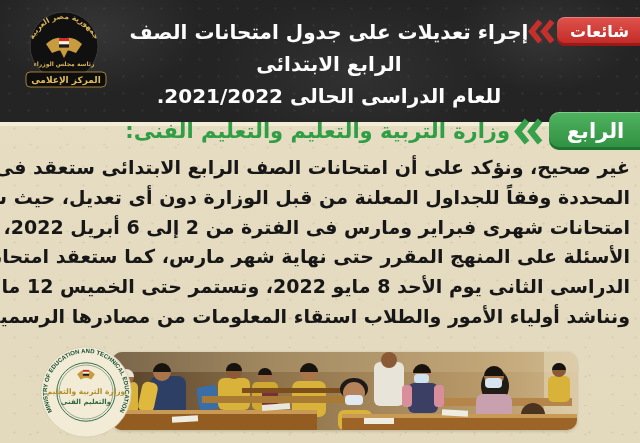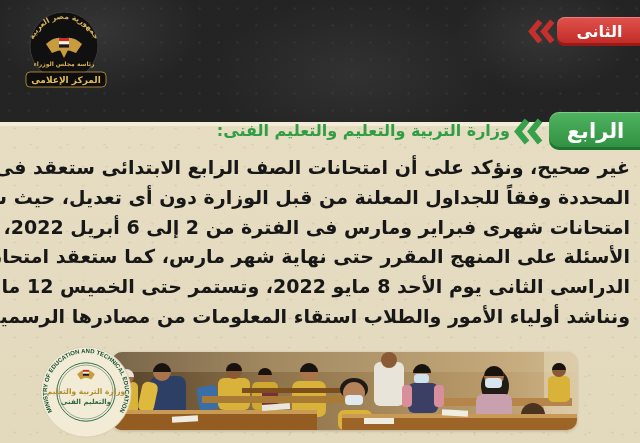--- a/index.html
+++ b/index.html
@@ -49,21 +49,21 @@
   .chev-red{left:528px;top:19px;color:#c5302c;}
   .chev-green{left:514px;top:118px;color:#35a14a;}
   .headline{
     position:absolute;left:128px;top:16px;width:402px;
     direction:rtl;text-align:center;color:#fdfdfd;
     font-weight:bold;font-size:20px;line-height:32px;
   }
   .fact-heading{
     position:absolute;left:12px;right:130px;top:114px;
     direction:rtl;text-align:right;color:#2f9e44;
-    font-weight:bold;font-size:16px;line-height:34px;
+    font-weight:bold;font-size:21px;line-height:34px;
   }
   .body-block{
     position:absolute;left:10px;top:153px;width:620px;
     direction:rtl;color:#171717;font-weight:bold;font-size:19px;
   }
   .body-line{
     line-height:29.8px;height:29.8px;white-space:nowrap;
     text-align:justify;text-align-last:justify;
   }
   .body-line.last{text-align-last:left;}
@@ -97,27 +97,31 @@
       <rect x="35" y="33.2" width="10" height="3.2" fill="#f5f2ea"></rect>
       <rect x="35" y="36.4" width="10" height="3.2" fill="#1b1b1b"></rect>
       <polygon points="36,42 44,42 40,50" fill="#c79b3e"></polygon>
       <text x="40" y="58" font-size="6" font-weight="bold" fill="#d9b458" text-anchor="middle">رئاسة مجلس الوزراء</text>
       <rect x="2" y="64" width="80" height="15" rx="4" fill="#0e0e0e" stroke="#c79b3e" stroke-width="0.8"></rect>
       <text x="42" y="75" font-size="9" font-weight="bold" fill="#e3bc57" text-anchor="middle">المركز الإعلامى</text>
     </svg>
   </div>
 
   <div class="badge badge-rumor">
-    <span>الثانى</span>
+    <span>شائعات</span>
   </div>
   <div class="chev chev-red">
     <svg width="28" height="25" viewBox="0 0 30 26">
       <path d="M13,2 L4,13 L13,24" stroke="currentColor" stroke-width="6" fill="none"></path>
       <path d="M26,2 L17,13 L26,24" stroke="currentColor" stroke-width="6" fill="none"></path>
     </svg>
+  </div>
+  <div class="headline">
+    <div>إجراء تعديلات على جدول امتحانات الصف الرابع الابتدائى</div>
+    <div>للعام الدراسى الحالى 2021/2022.</div>
   </div>
 
   <div class="badge badge-fact">
     <span>الرابع</span>
   </div>
   <div class="chev chev-green">
     <svg width="30" height="27" viewBox="0 0 30 26">
       <path d="M13,2 L4,13 L13,24" stroke="currentColor" stroke-width="6" fill="none"></path>
       <path d="M26,2 L17,13 L26,24" stroke="currentColor" stroke-width="6" fill="none"></path>
     </svg>

